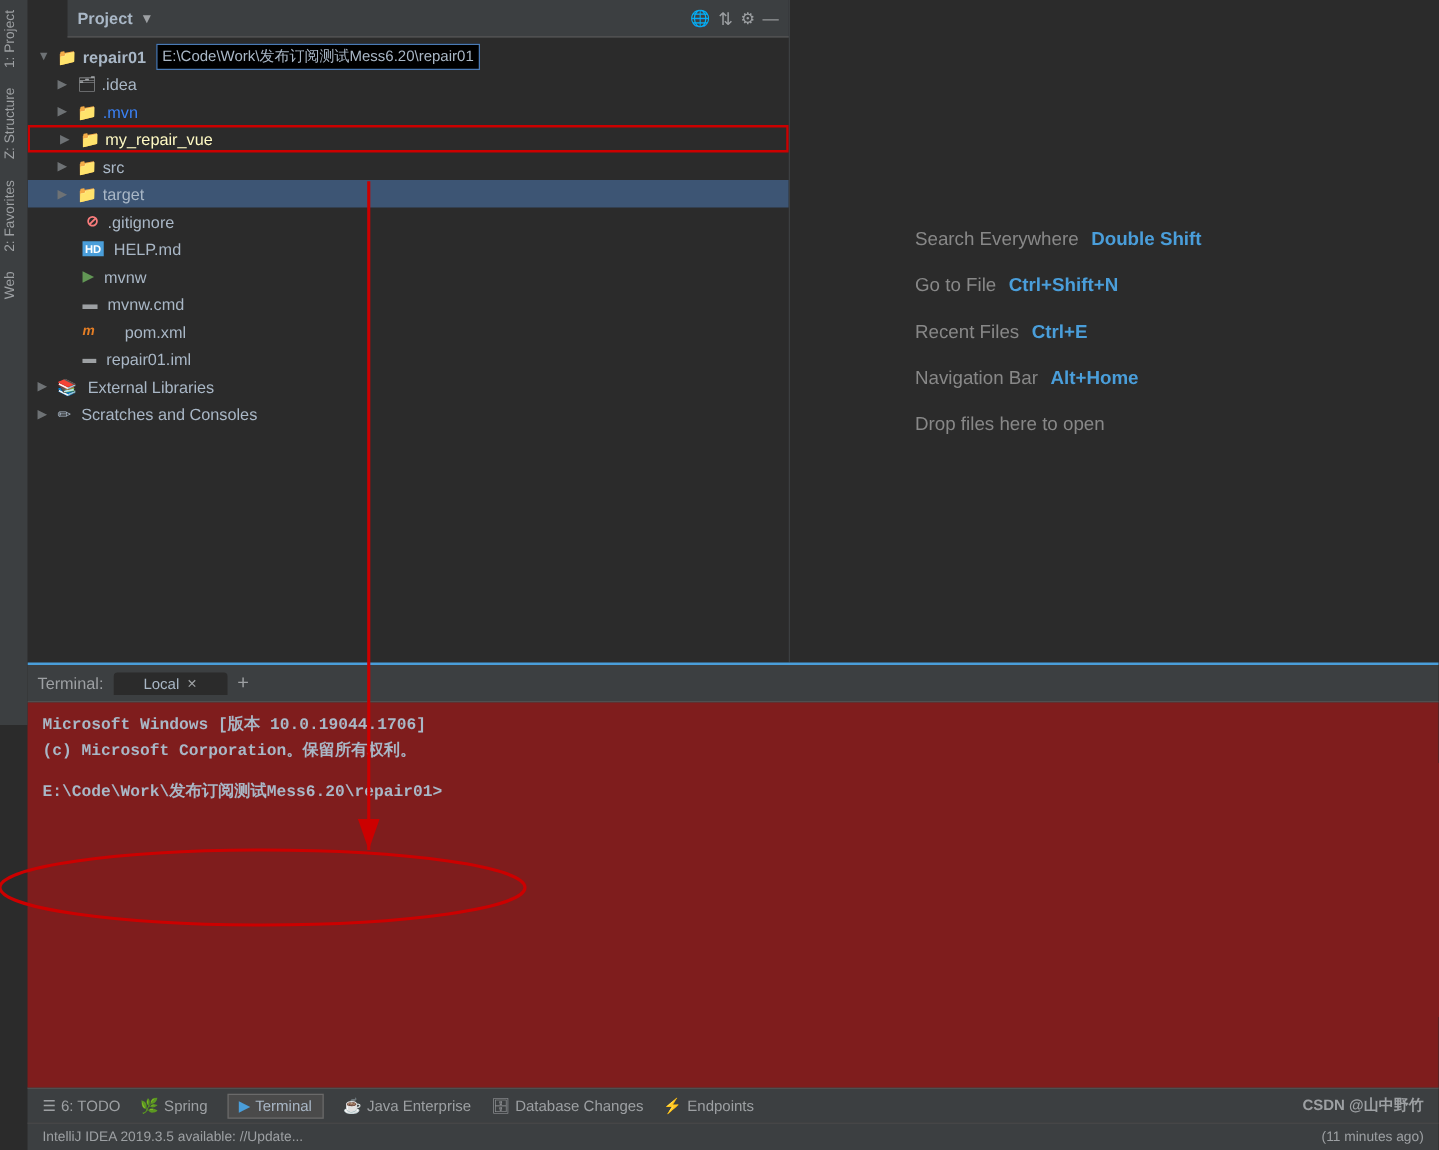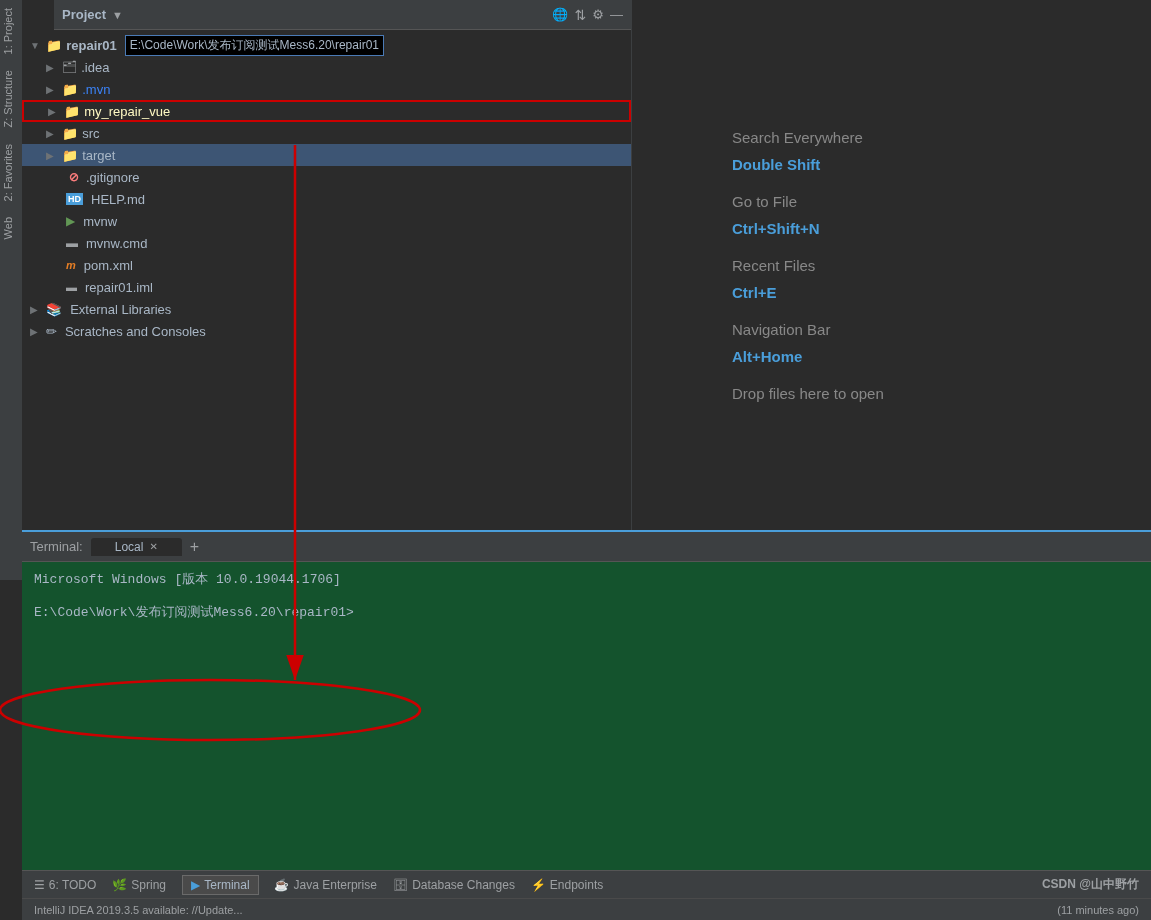--- a/index.html
+++ b/index.html
@@ -112,23 +112,23 @@
     .shortcut-list {
       display: flex;
       flex-direction: column;
       gap: 20px;
       align-self: flex-start;
       padding-left: 80px;
     }
 
     .shortcut-row {
       display: flex;
+      align-items: center;
       gap: 10px;
       font-size: 15px;
-      flex-direction: column;
     }
 
     .shortcut-label {
       color: #888;
       font-size: 15px;
     }
 
     .shortcut-key {
       color: #4a9eda;
       font-size: 15px;
@@ -187,22 +187,23 @@
       font-size: 16px;
       cursor: pointer;
     }
 
     .terminal-content {
       flex: 1;
       padding: 8px 12px;
       font-family: 'Courier New', monospace;
       font-size: 13px;
       color: #a9b7c6;
-      background: #14532d;
+      background: #7f1d1d;
       position: relative;
+      font-weight: bold;
     }
 
     .terminal-line {
       line-height: 1.6;
     }
 
     .terminal-prompt {
       color: #a9b7c6;
       font-family: 'Courier New', monospace;
       font-size: 13px;
@@ -378,21 +379,21 @@
             <span style="color:#a9b7c6; margin-left:4px;">mvnw</span>
           </div>
 
           <div class="tree-item indent-2">
             <span style="color:#9da0a3; font-size:12px;">▬</span>
             <span style="color:#a9b7c6; margin-left:4px;">mvnw.cmd</span>
           </div>
 
           <div class="tree-item indent-2">
             <span style="color:#e57e25; font-size:11px; font-style:italic; font-weight:bold;">m</span>
-            <span style="color:#a9b7c6; margin-left:4px;">pom.xml</span>
+            <span style="color:#a9b7c6; margin-left:20px;">pom.xml</span>
           </div>
 
           <div class="tree-item indent-2">
             <span style="color:#9da0a3; font-size:11px;">▬</span>
             <span style="color:#a9b7c6; margin-left:4px;">repair01.iml</span>
           </div>
 
           <div class="tree-item" style="padding-left:8px;">
             <span class="arrow arrow-right"></span>
             <span style="color:#a9a9a9; font-size:13px;">📚</span>
@@ -440,20 +441,23 @@
           <span>Local</span>
           <span class="terminal-tab-close">✕</span>
         </div>
         <span class="terminal-add">+</span>
       </div>
 
       <div class="terminal-content">
         <div class="terminal-line">
           <span>Microsoft Windows [版本 10.0.19044.1706]</span>
         </div>
+        <div class="terminal-line">
+          <span>(c) Microsoft Corporation。保留所有权利。</span>
+        </div>
         <div class="terminal-line" style="margin-top:12px;">
           <span class="terminal-prompt">E:\Code\Work\发布订阅测试Mess6.20\repair01&gt;</span>
         </div>
       </div>
 
     </div>
 
     <div class="bottom-toolbar">
       <div class="toolbar-left">
         <div class="toolbar-item">

